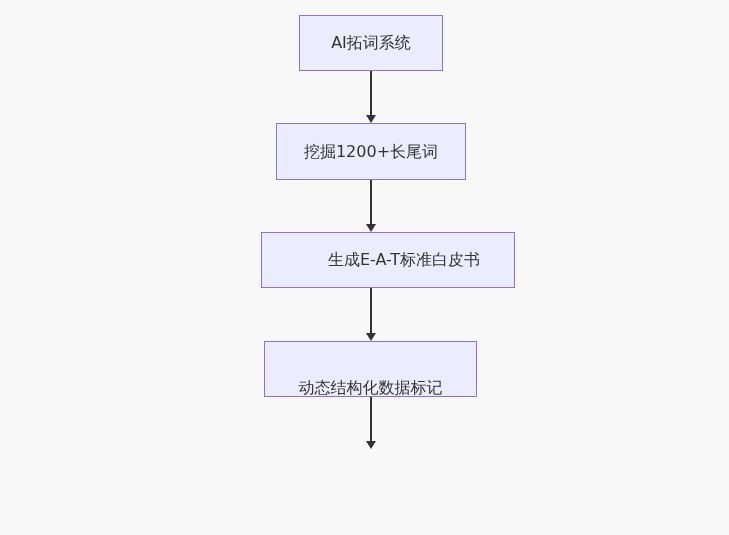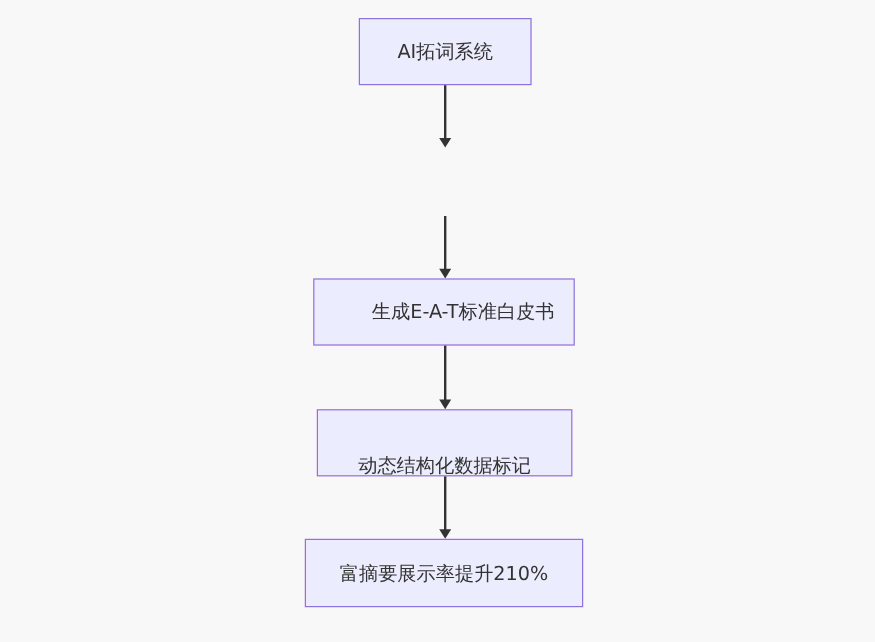--- a/index.html
+++ b/index.html
@@ -23,21 +23,21 @@
     font-size: 16px;
     line-height: 1;
     display: flex;
     align-items: center;
     justify-content: center;
     text-align: center;
     white-space: nowrap;
   }
   .node-1 { left: 299px; top: 15px;  width: 144px; height: 56px; }
   .node-2 { left: 276px; top: 123px; width: 190px; height: 57px; }
-  .node-3 { left: 261px; top: 232px; width: 218px; height: 56px; padding-left: 32px; }
+  .node-3 { left: 261px; top: 232px; width: 254px; height: 56px; padding-left: 32px; }
   .node-4 { left: 264px; top: 341px; width: 213px; height: 56px; align-items: flex-end; }
   .node-5 { left: 254px; top: 449px; width: 232px; height: 57px; }
 
   .edge-line {
     position: absolute;
     width: 2px;
     background: #333333;
     left: 370px;
   }
   .edge-1 { top: 71px;  height: 44px; }
@@ -64,35 +64,35 @@
 
 <div class="canvas">
 
   <div class="node node-1">
     <span>AI拓词系统</span>
   </div>
 
   <div class="edge-line edge-1"></div>
   <div class="arrowhead head-1"></div>
 
+  <div class="node node-2">
+    <span>挖掘1200+长尾词</span>
+  </div>
 
   <div class="edge-line edge-2"></div>
   <div class="arrowhead head-2"></div>
 
   <div class="node node-3">
     <span>生成E-A-T标准白皮书</span>
   </div>
 
   <div class="edge-line edge-3"></div>
   <div class="arrowhead head-3"></div>
 
   <div class="node node-4">
     <span>动态结构化数据标记</span>
   </div>
 
   <div class="edge-line edge-4"></div>
   <div class="arrowhead head-4"></div>
 
-  <div class="node node-5">
-    <span>富摘要展示率提升210%</span>
-  </div>
 
 </div>
 
 </body></html>

